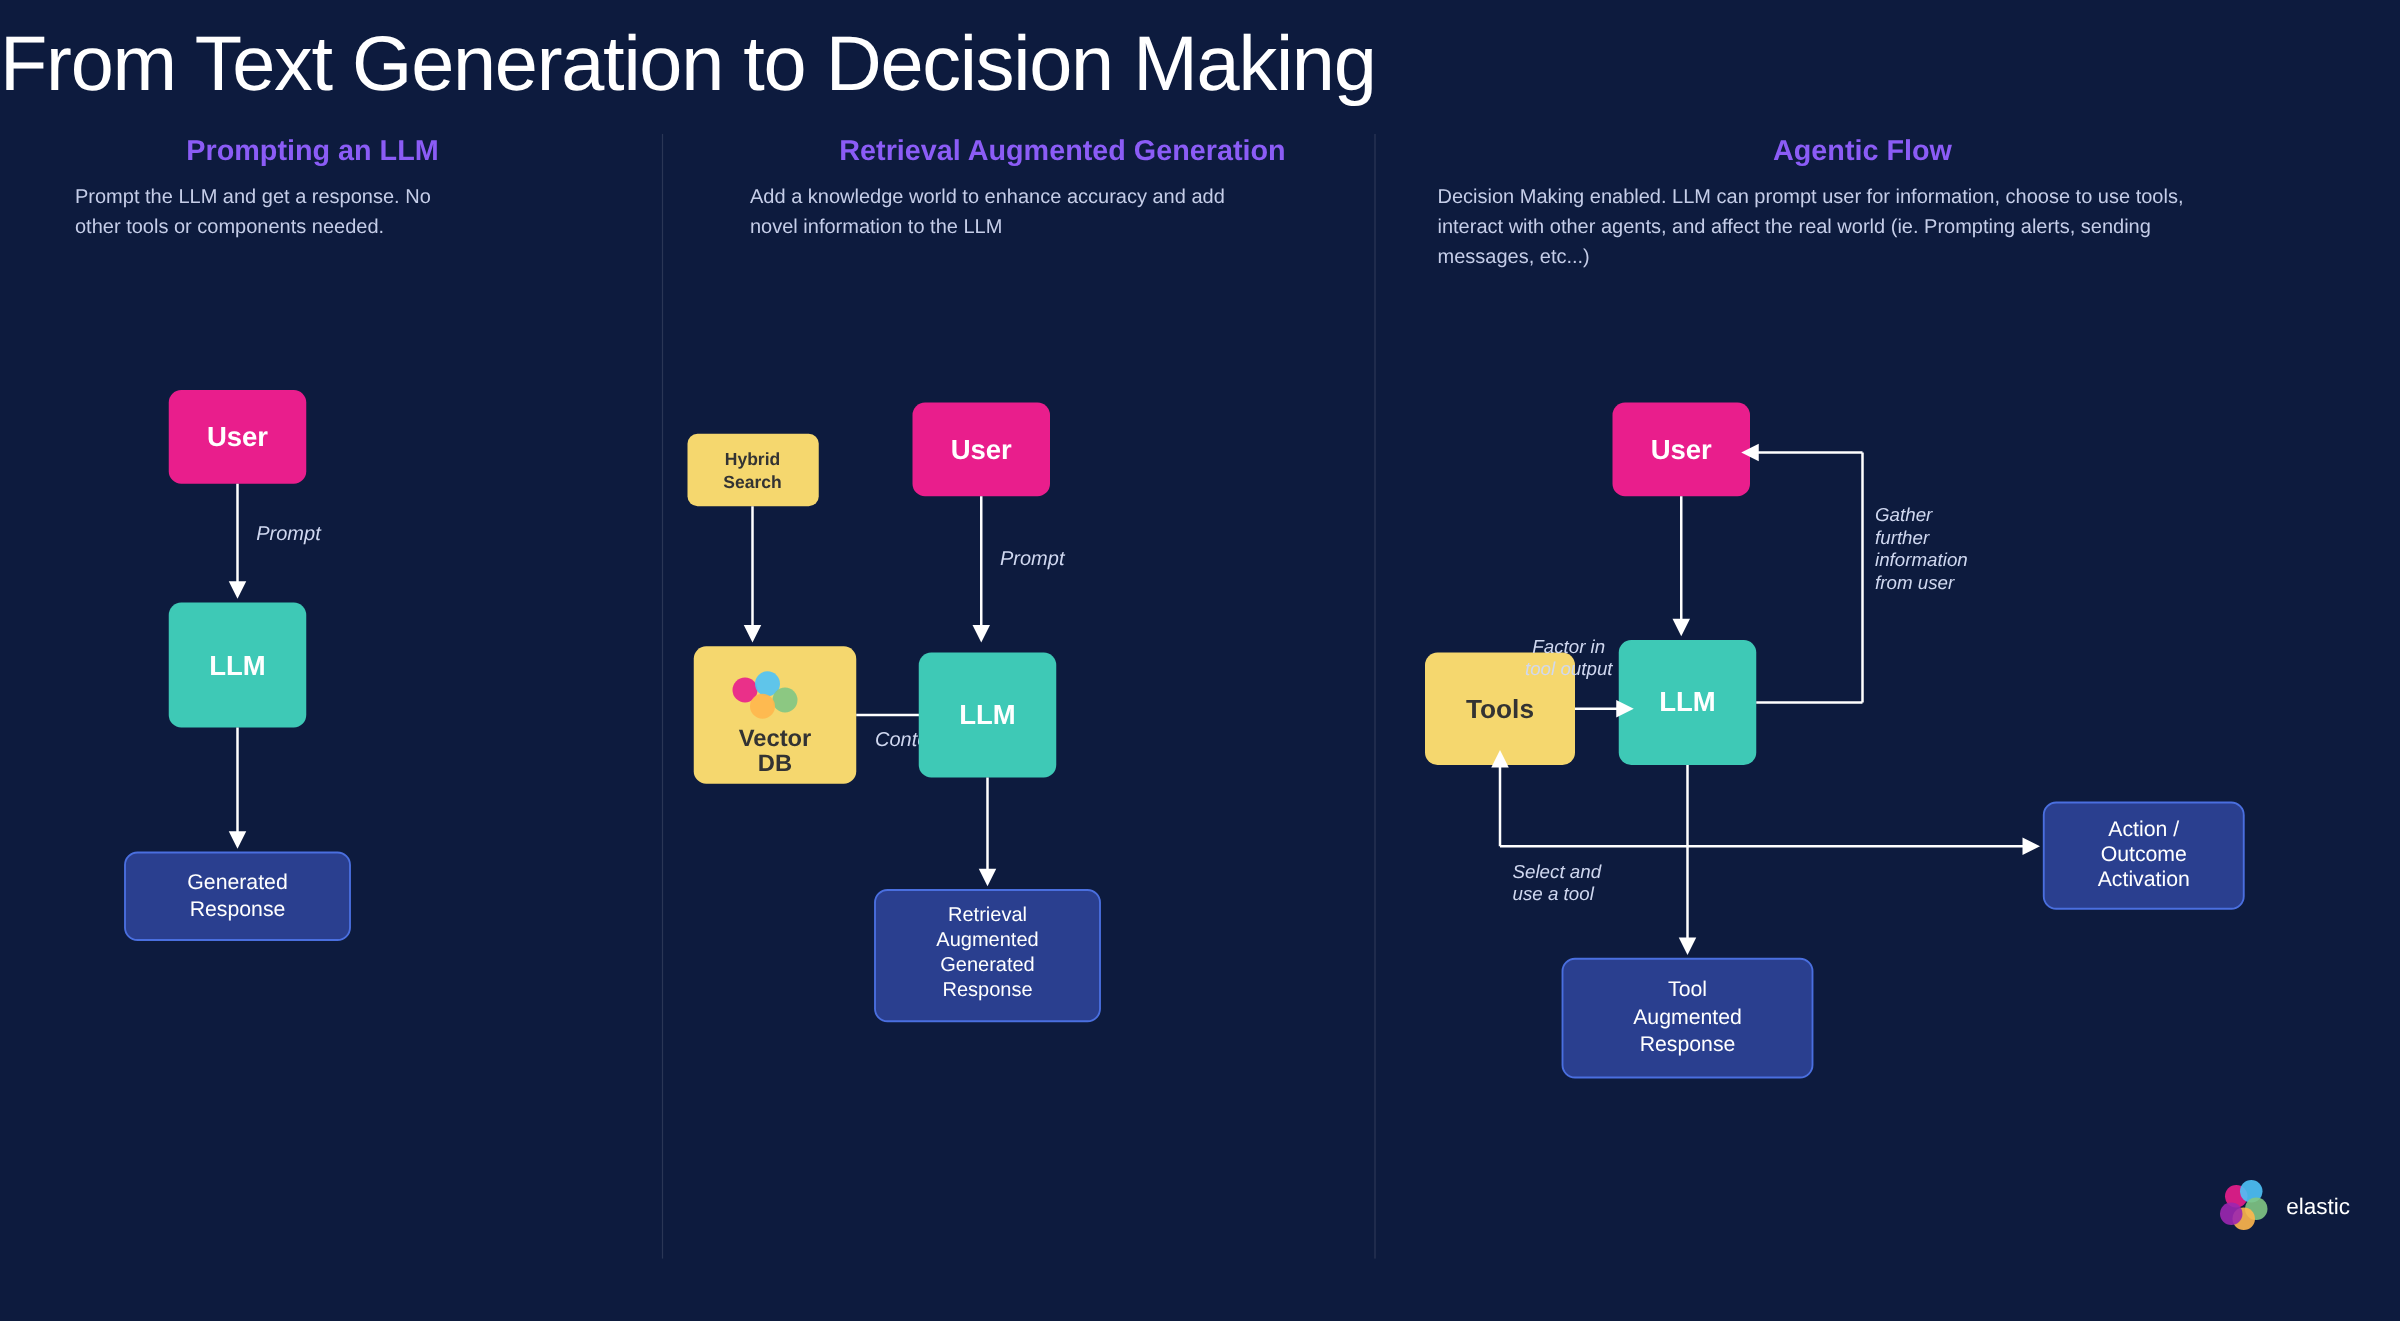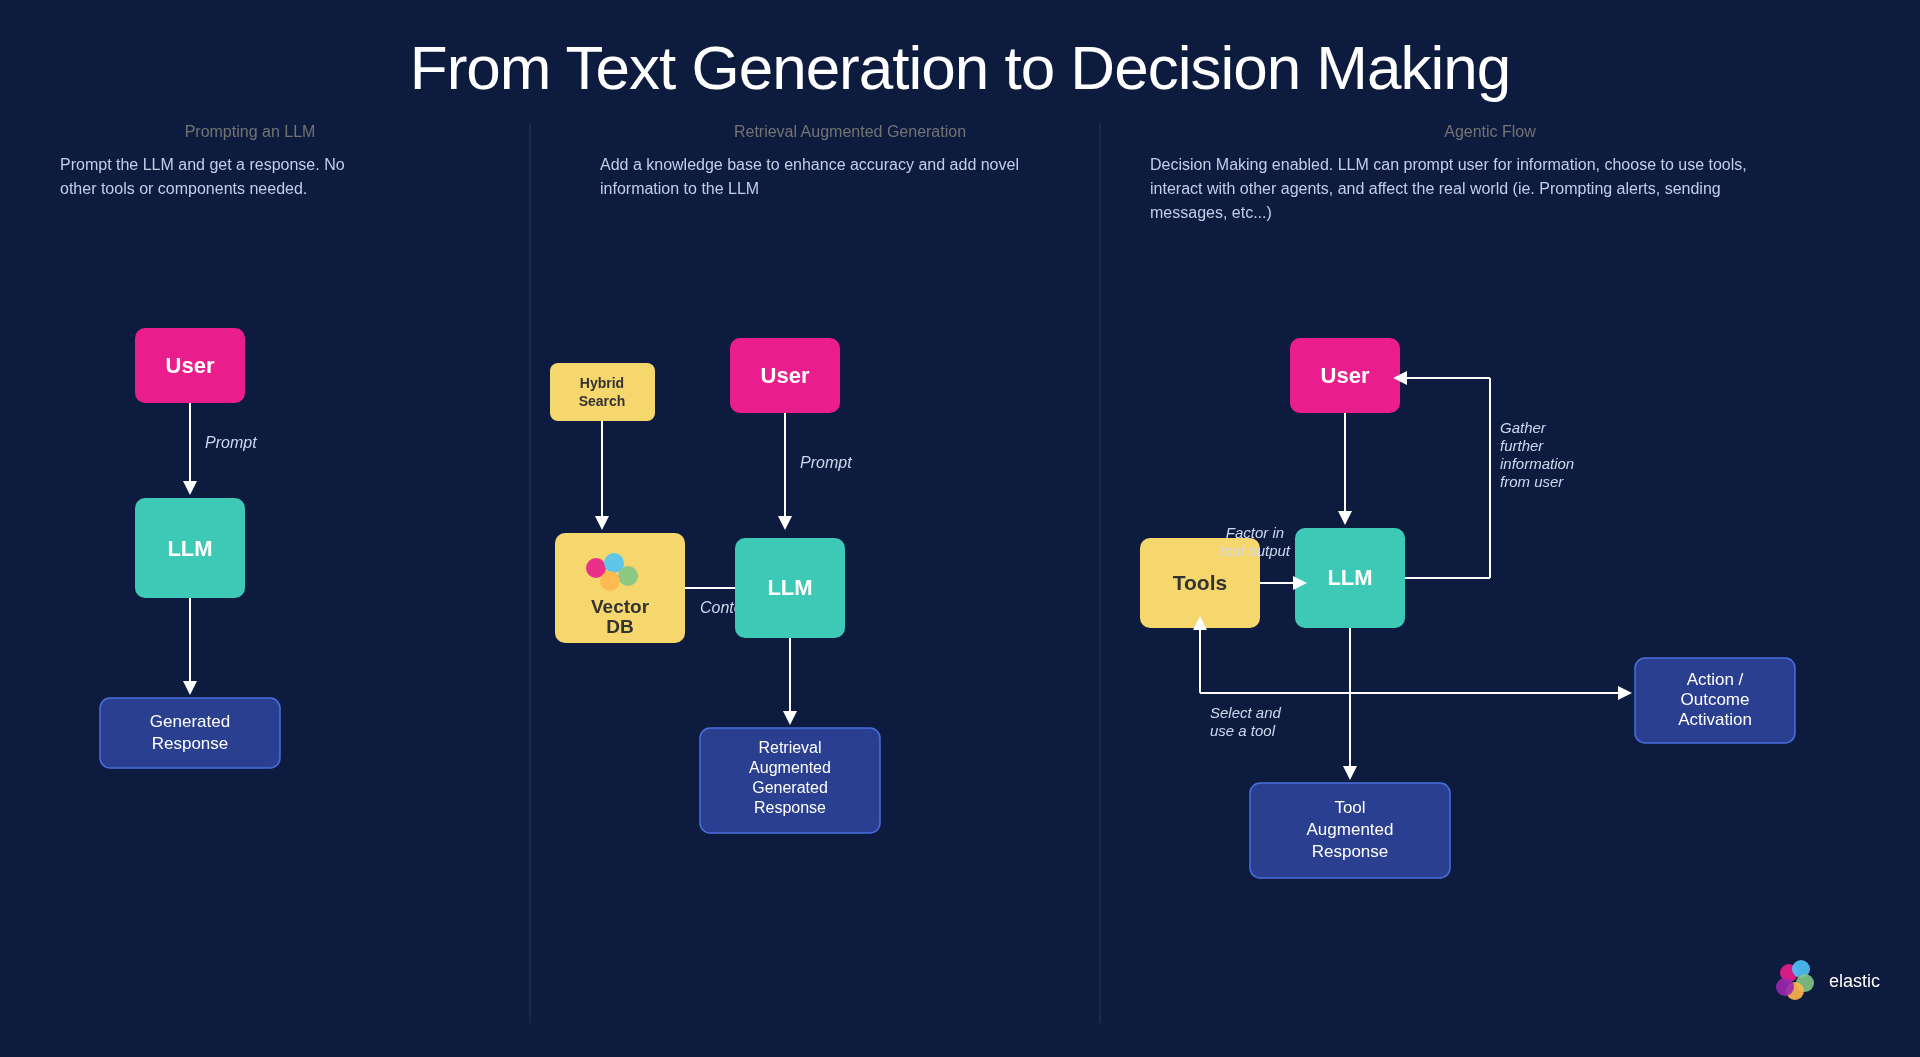--- a/index.html
+++ b/index.html
@@ -7,32 +7,32 @@
       width: 1920px;
       height: 1057px;
       background: #0d1b3e;
       font-family: 'Arial', sans-serif;
       color: white;
       overflow: hidden;
       position: relative;
     }
 
     .main-title {
-      text-align: center;
+      text-align: left;
       font-size: 62px;
       font-weight: 300;
-      padding: 32px 0 20px 0;
+      padding: 16px 0 20px 0;
       color: white;
       letter-spacing: -1px;
     }
 
     .column-title {
-      font-size: 16px;
-      font-weight: 400;
-      color: #737373;
+      font-size: 23px;
+      font-weight: 700;
+      color: #8b5cf6;
       margin-bottom: 12px;
       text-align: center;
       align-self: flex-start;
     }
 
     .column-desc {
       font-size: 16px;
       color: #c5cde8;
       line-height: 1.5;
       margin-bottom: 30px;
@@ -61,21 +61,21 @@
 
 <div style="position: relative; width: 1920px; height: 900px;">
 
   <div style="position: absolute; left: 60px; top: 0; width: 380px;">
     <div class="column-title">Prompting an LLM</div>
     <div class="column-desc">Prompt the LLM and get a response. No other tools or components needed.</div>
   </div>
 
   <div style="position: absolute; left: 600px; top: 0; width: 500px;">
     <div class="column-title">Retrieval Augmented Generation</div>
-    <div class="column-desc" style="max-width:420px;">Add a knowledge base to enhance accuracy and add novel information to the LLM</div>
+    <div class="column-desc" style="max-width:420px;">Add a knowledge world to enhance accuracy and add novel information to the LLM</div>
   </div>
 
   <div style="position: absolute; left: 1150px; top: 0; width: 680px;">
     <div class="column-title">Agentic Flow</div>
     <div class="column-desc" style="max-width:600px; text-align:left;">Decision Making enabled. LLM can prompt user for information, choose to use tools, interact with other agents, and affect the real world (ie. Prompting alerts, sending messages, etc...)</div>
   </div>
 
   <svg width="1920" height="900" style="position:absolute; top:0; left:0;">
 
     <rect x="135" y="205" width="110" height="75" rx="10" fill="#e91e8c"></rect>

